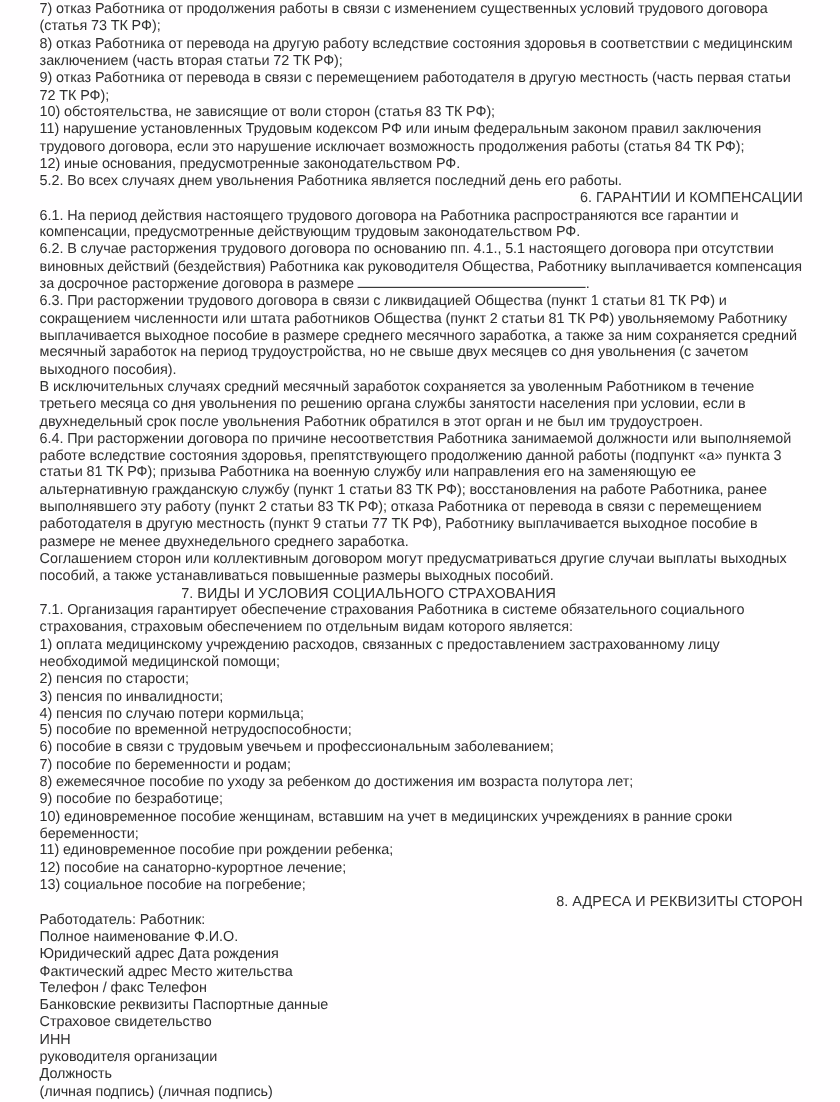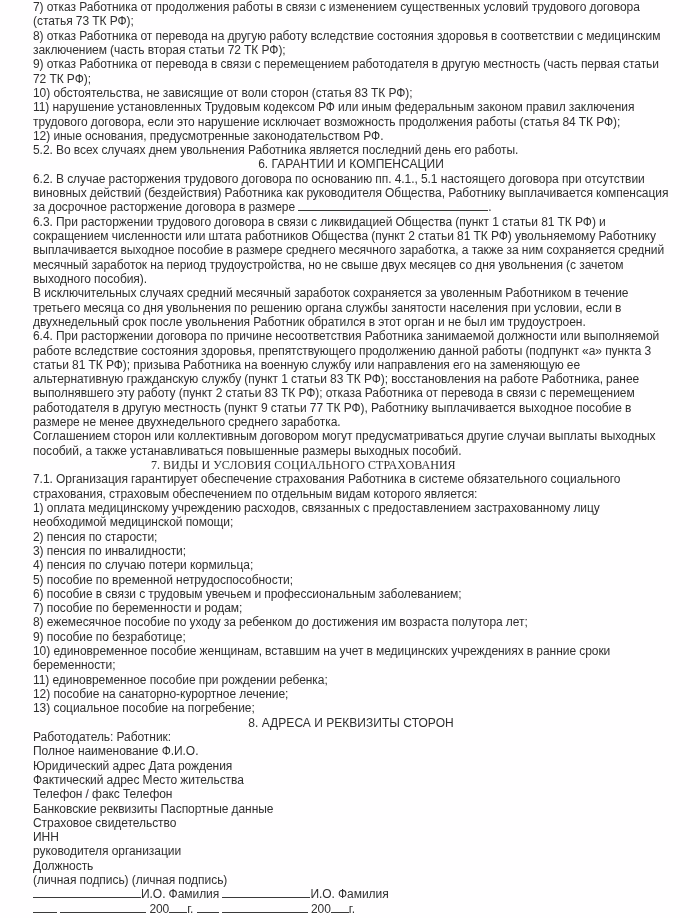--- a/index.html
+++ b/index.html
@@ -31,30 +31,29 @@
     color: #2f2f2f;
   }
   p.para {
     margin: 0;
     padding: 0;
     text-indent: 0;
   }
   p.heading {
     margin: 0;
     padding: 0;
-    text-align: center;
+    text-align: right;
     letter-spacing: 0.05px;
   }
   p.heading-indent {
     margin: 0;
     padding: 0;
     text-align: left;
     padding-left: 118px;
     letter-spacing: 0.05px;
-    font-family: Liberation Serif, serif;
   }
   .blank-line {
     display: inline-block;
     border-bottom: 1px solid #3a3a3a;
     height: 0.72em;
     vertical-align: baseline;
   }
   .bl-190 { width: 190px; }
   .bl-108 { width: 108px; }
   .bl-88  { width: 88px;  }
@@ -73,20 +72,21 @@
     <p class="para">7) отказ Работника от продолжения работы в связи с изменением существенных условий трудового договора (статья 73 ТК РФ);</p>
     <p class="para">8) отказ Работника от перевода на другую работу вследствие состояния здоровья в соответствии с медицинским заключением (часть вторая статьи 72 ТК РФ);</p>
     <p class="para">9) отказ Работника от перевода в связи с перемещением работодателя в другую местность (часть первая статьи 72 ТК РФ);</p>
     <p class="para">10) обстоятельства, не зависящие от воли сторон (статья 83 ТК РФ);</p>
     <p class="para">11) нарушение установленных Трудовым кодексом РФ или иным федеральным законом правил заключения трудового договора, если это нарушение исключает возможность продолжения работы (статья 84 ТК РФ);</p>
     <p class="para">12) иные основания, предусмотренные законодательством РФ.</p>
     <p class="para">5.2. Во всех случаях днем увольнения Работника является последний день его работы.</p>
 
     <p class="heading">6. ГАРАНТИИ И КОМПЕНСАЦИИ</p>
 
+    <p class="para">6.1. На период действия настоящего трудового договора на Работника распространяются все гарантии и компенсации, предусмотренные действующим трудовым законодательством РФ.</p>
 
     <p class="para"><span>6.2. В случае расторжения трудового договора по основанию пп. 4.1., 5.1 настоящего договора при отсутствии виновных действий (бездействия) Работника как руководителя Общества, Работнику выплачивается компенсация за досрочное расторжение договора в размере </span><span class="blank-line bl-190"></span><span>.</span></p>
 
     <p class="para">6.3. При расторжении трудового договора в связи с ликвидацией Общества (пункт 1 статьи 81 ТК РФ) и сокращением численности или штата работников Общества (пункт 2 статьи 81 ТК РФ) увольняемому Работнику выплачивается выходное пособие в размере среднего месячного заработка, а также за ним сохраняется средний месячный заработок на период трудоустройства, но не свыше двух месяцев со дня увольнения (с зачетом выходного пособия).</p>
     <p class="para">В исключительных случаях средний месячный заработок сохраняется за уволенным Работником в течение третьего месяца со дня увольнения по решению органа службы занятости населения при условии, если в двухнедельный срок после увольнения Работник обратился в этот орган и не был им трудоустроен.</p>
     <p class="para">6.4. При расторжении договора по причине несоответствия Работника занимаемой должности или выполняемой работе вследствие состояния здоровья, препятствующего продолжению данной работы (подпункт «а» пункта 3 статьи 81 ТК РФ); призыва Работника на военную службу или направления его на заменяющую ее альтернативную гражданскую службу (пункт 1 статьи 83 ТК РФ); восстановления на работе Работника, ранее выполнявшего эту работу (пункт 2 статьи 83 ТК РФ); отказа Работника от перевода в связи с перемещением работодателя в другую местность (пункт 9 статьи 77 ТК РФ), Работнику выплачивается выходное пособие в размере не менее двухнедельного среднего заработка.</p>
     <p class="para">Соглашением сторон или коллективным договором могут предусматриваться другие случаи выплаты выходных пособий, а также устанавливаться повышенные размеры выходных пособий.</p>
 
     <p class="heading-indent">7. ВИДЫ И УСЛОВИЯ СОЦИАЛЬНОГО СТРАХОВАНИЯ</p>
 

